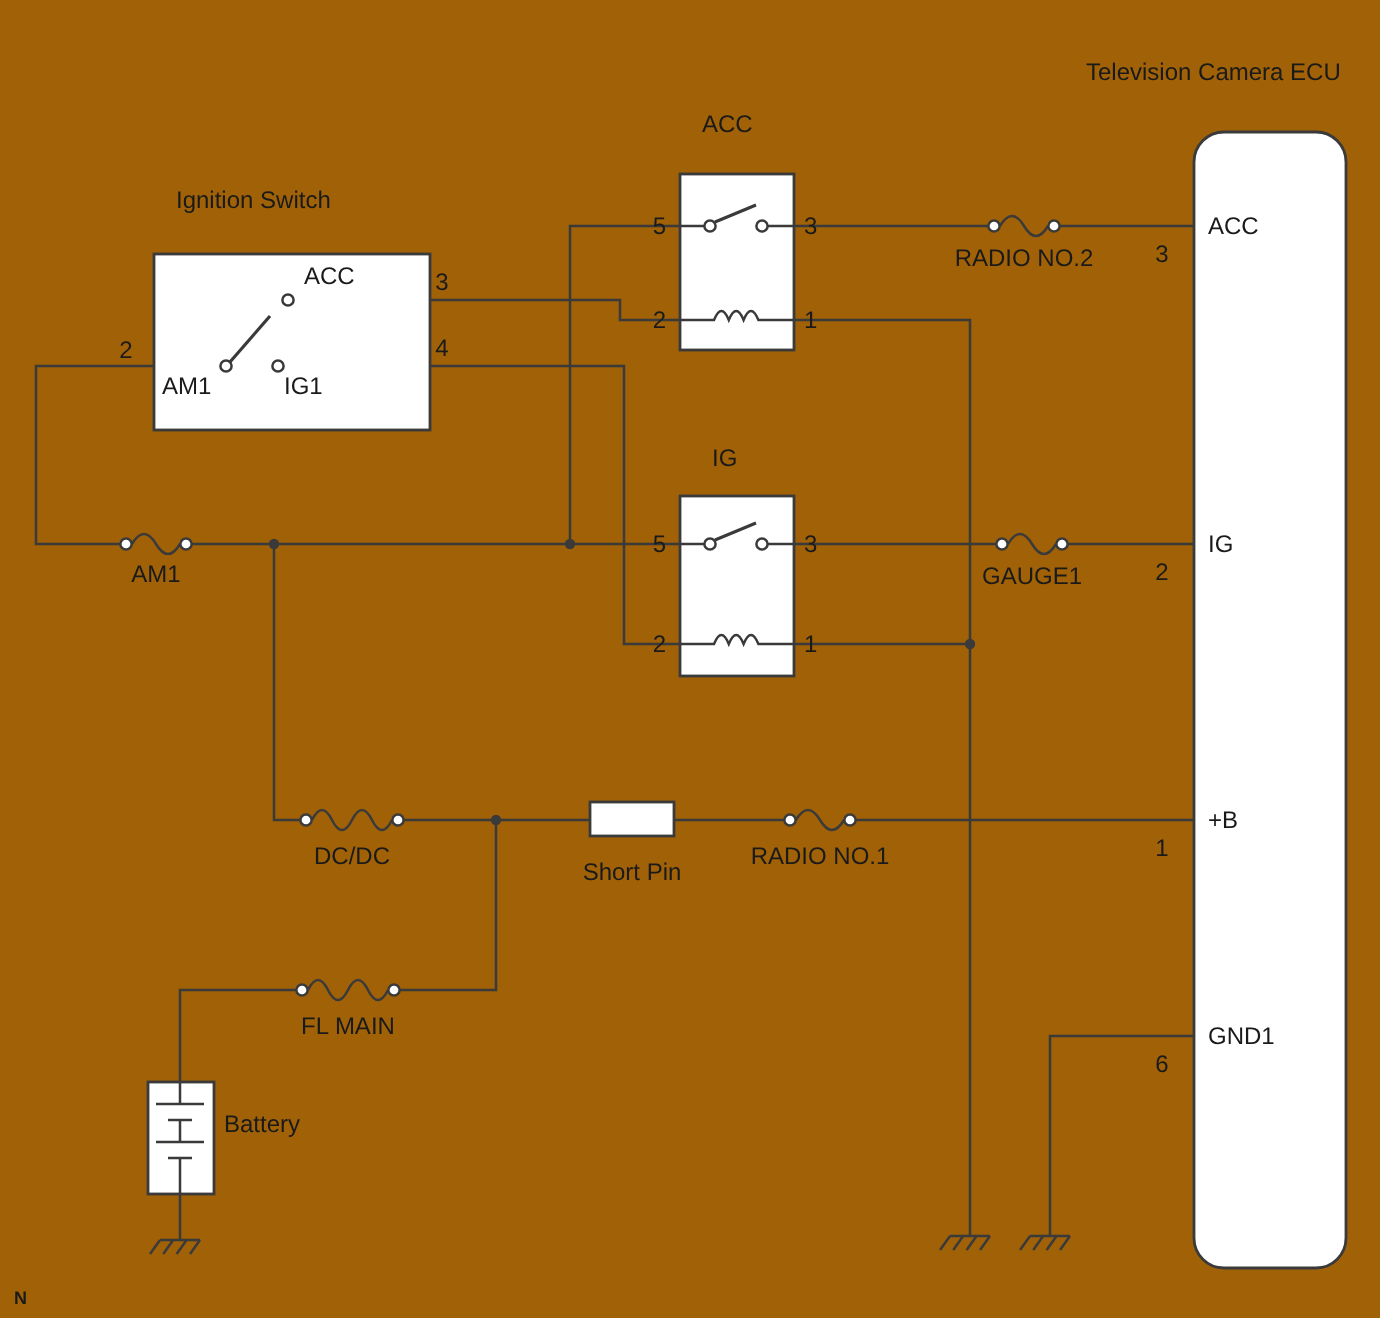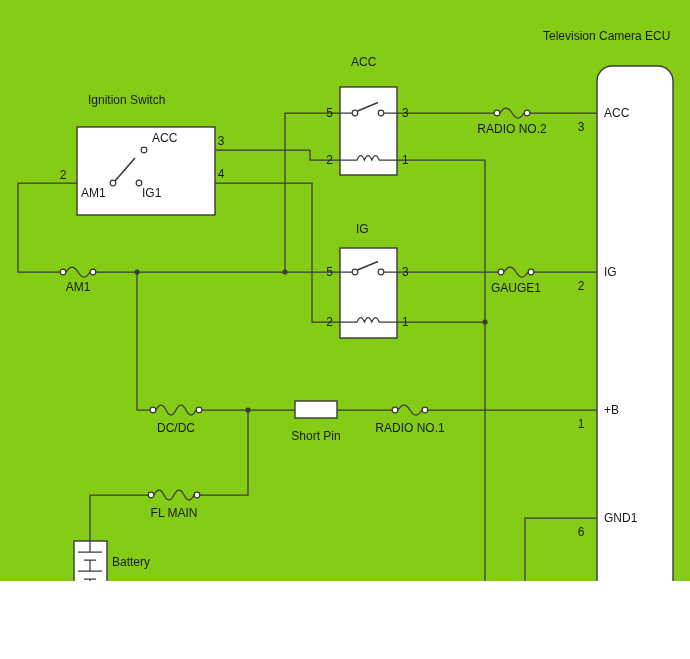--- a/index.html
+++ b/index.html
@@ -1,20 +1,20 @@
 <!DOCTYPE html>
 <html><head>
 <meta charset="utf-8">
 <style>
   html, body { margin: 0; padding: 0; background: #ffffff; }
   .canvas {
     position: relative;
     width: 690px;
-    height: 581px;
-    background: #84cc16;
+    height: 659px;
+    background: #a16207;
     font-family: "Liberation Sans", sans-serif;
   }
   svg { display: block; }
   svg text {
     font-family: "Liberation Sans", sans-serif;
     font-size: 12px;
     fill: #1a1a1a;
   }
   svg text.corner {
     font-size: 9px;

